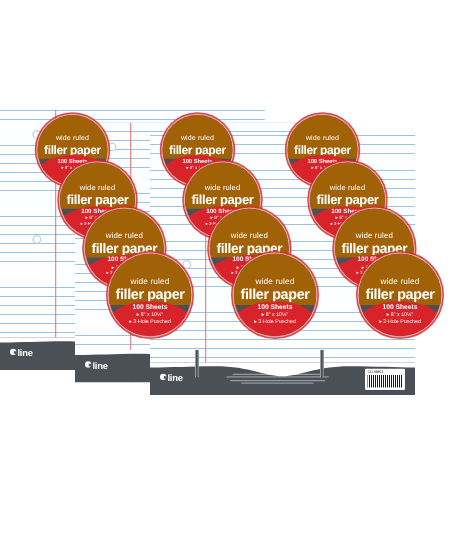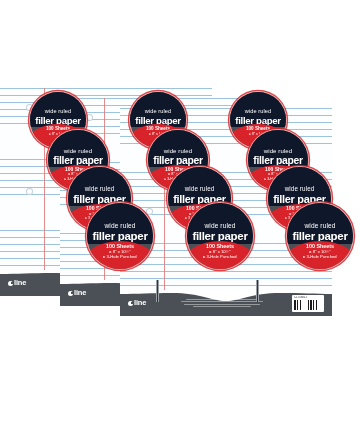--- a/index.html
+++ b/index.html
@@ -78,21 +78,21 @@
     position: absolute;
     left: 0; right: 0; bottom: 0;
     height: 100%;
     display: flex;
     align-items: center;
     padding: 0 4px;
   }
 
   .brand {
     display: flex;
-    align-items: center;
+    align-items: flex-start;
     gap: 1px;
     flex: 0 0 auto;
     margin-left: 4px;
   }
   .brand-dot {
     width: 5px; height: 5px;
     border-radius: 50%;
     background: #ffffff;
     position: relative;
   }
@@ -178,21 +178,21 @@
     border-radius: 50%;
     overflow: hidden;
     background: #4b5056;
     box-shadow: 0 0 0 1px rgba(255,255,255,0.55),
                 0 0 0 2.2px rgba(214,36,40,0.85);
   }
   .label-top {
     position: absolute;
     left: 0; right: 0; top: 0;
     height: 62%;
-    background: #0f172a;
+    background: #a16207;
     display: flex;
     flex-direction: column;
     align-items: center;
     justify-content: flex-end;
     padding-bottom: 1px;
   }
   .lbl-wide {
     color: #ffffff;
     font-size: 6.6px;
     font-weight: 400;

